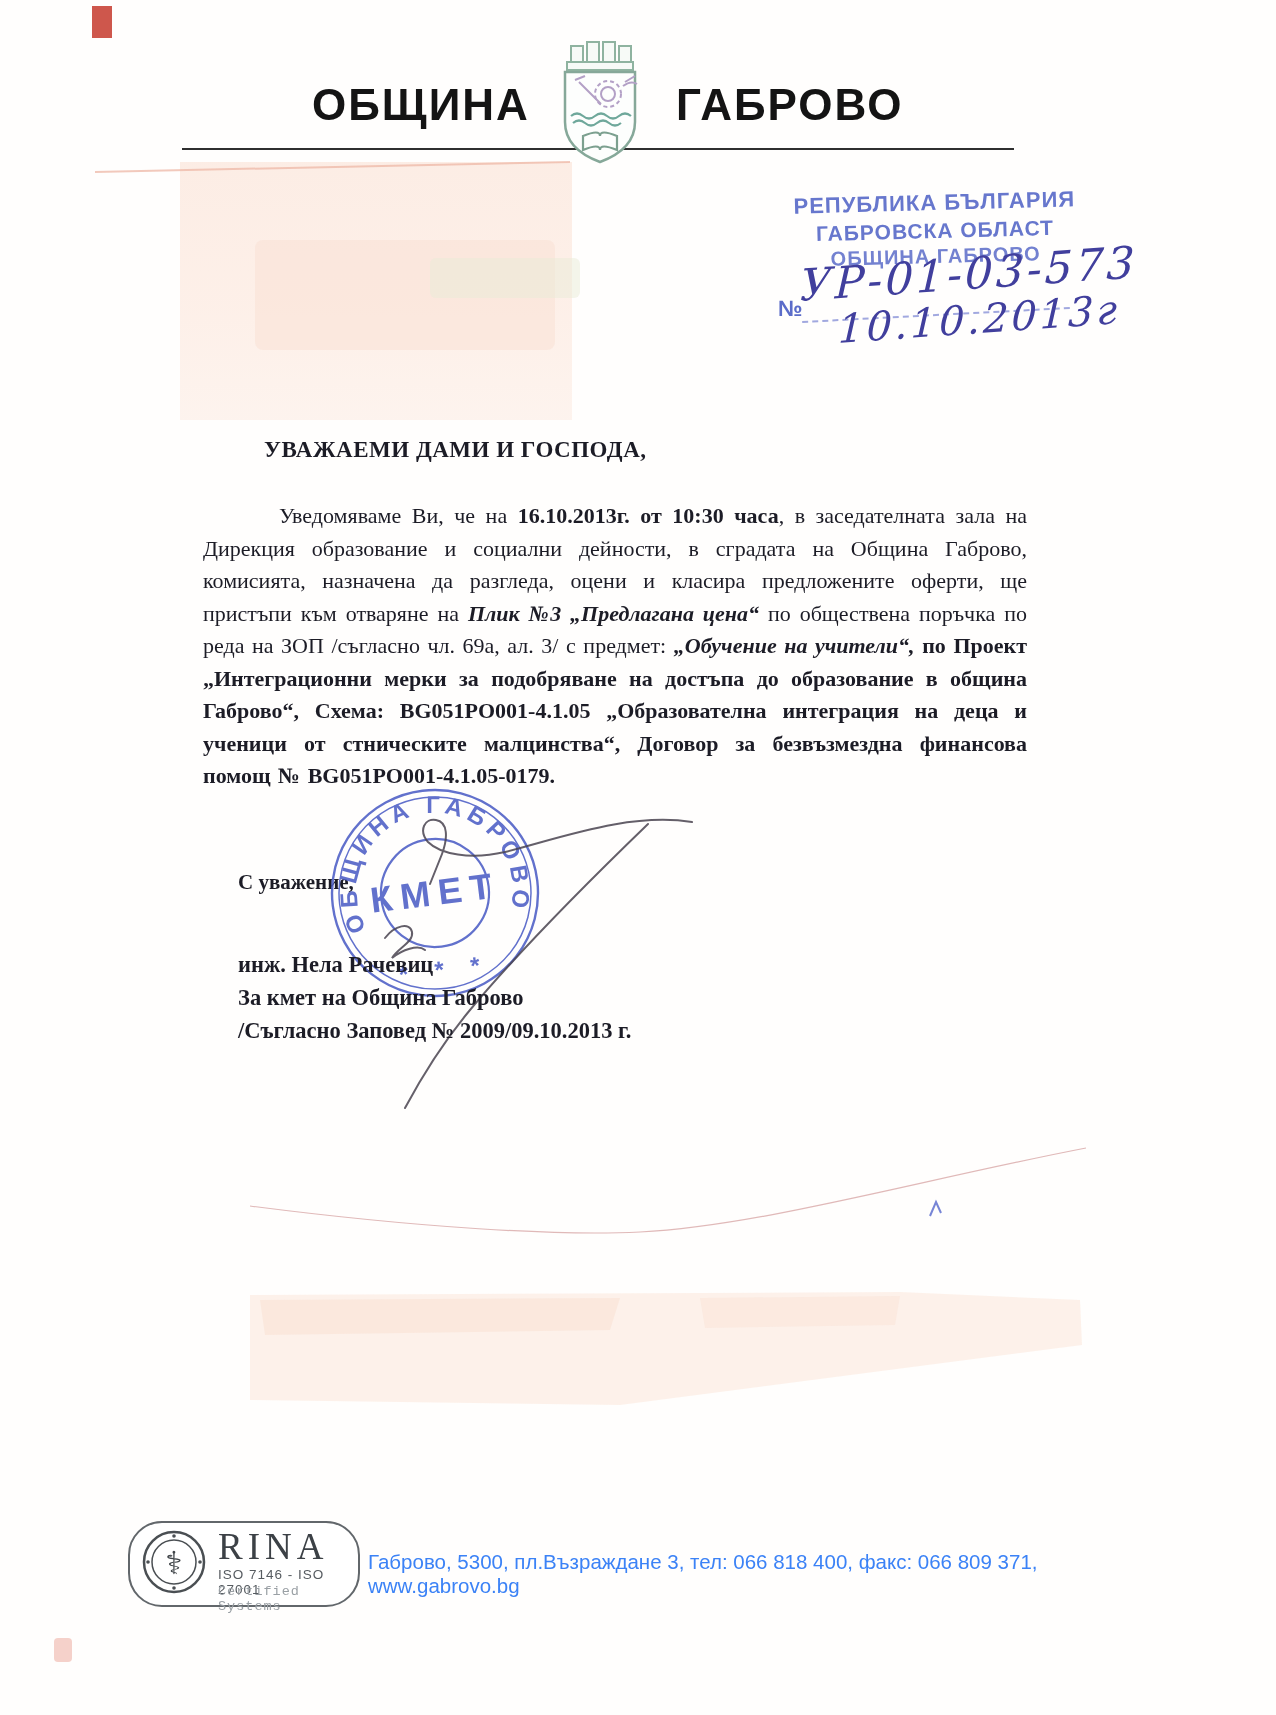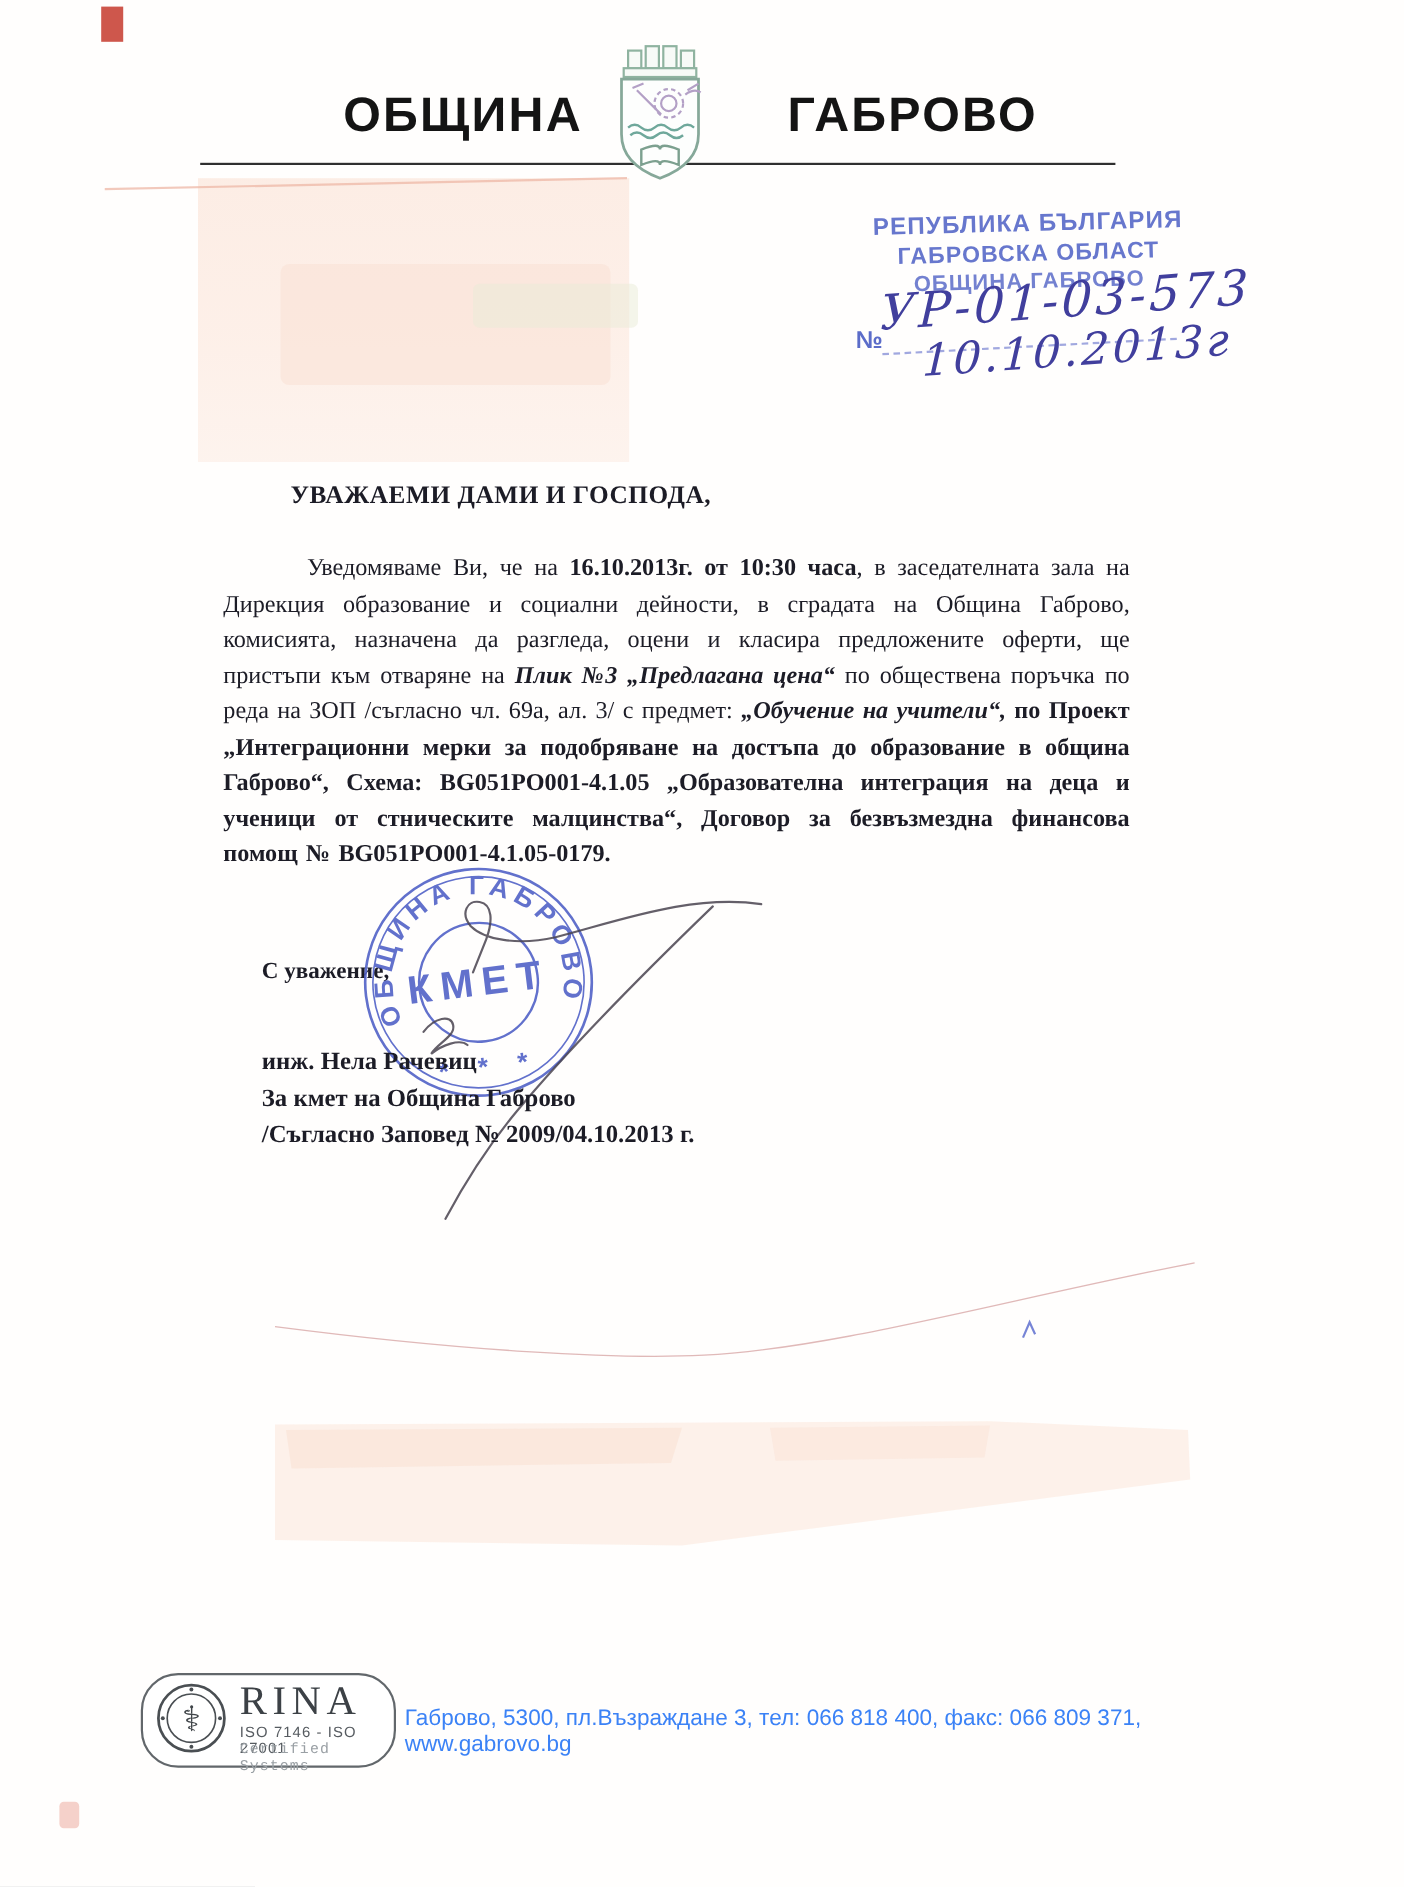--- a/index.html
+++ b/index.html
@@ -7,21 +7,21 @@
     position:relative;width:1276px;height:1715px;margin:0 auto;
     background:#fffefd;overflow:hidden;
     font-family:"Liberation Serif",serif;color:#1c1c26;
   }
   
   .org-name{
     position:absolute;font-family:"Liberation Sans",sans-serif;
     font-weight:bold;font-size:44px;letter-spacing:2px;color:#141414;
   }
   #org-left{left:312px;top:80px;}
-  #org-right{left:676px;top:80px;margin-left:40px;}
+  #org-right{left:676px;top:80px;}
   #header-rule{position:absolute;left:182px;top:148px;width:832px;height:2px;background:#2f2f2f;}
   #coat-of-arms{position:absolute;left:545px;top:36px;width:110px;height:132px;}
   
   .bleed{position:absolute;pointer-events:none;}
   #bleed-top{
     left:180px;top:162px;width:392px;height:258px;
     background:linear-gradient(180deg,#fcebe2 0%,#fdeee6 55%,#fdf2ec 100%);
     opacity:.9;
   }
   #bleed-top-smudge1{left:255px;top:240px;width:300px;height:110px;background:#f8ddd0;opacity:.45;border-radius:8px;}
@@ -168,21 +168,21 @@
     <g stroke="#4a4450" stroke-width="2" fill="none" opacity=".85" stroke-linecap="round">
       <path d="M362,42 C300,32 230,58 175,72 C140,80 110,74 98,62 C88,50 95,38 106,40 C118,42 118,58 112,74 L100,104"></path>
       <path d="M318,44 C260,100 190,170 140,230 C110,266 90,300 75,328"></path>
       <path d="M55,158 C65,145 80,142 82,152 C84,162 68,168 62,178 C72,170 88,164 95,170"></path>
     </g>
   </svg>
 
   <div id="signature-block">
     <div>инж. Нела Рачевиц</div>
     <div>За кмет на Община Габрово</div>
-    <div>/Съгласно Заповед  № 2009/04.10.2013  г.</div>
+    <div>/Съгласно Заповед  № 2009/09.10.2013  г.</div>
   </div>
 
   <svg id="crease" viewBox="0 0 900 120">
     <path d="M30,76 C200,98 340,106 420,102 C540,96 700,50 866,18" stroke="#cc8a8a" stroke-width="1.2" fill="none" opacity=".6"></path>
     <path d="M710,86 l6,-14 l5,11" stroke="#5566cc" stroke-width="2" fill="none" opacity=".8"></path>
   </svg>
 
   <div id="rina-box">
     <svg id="rina-emblem" viewBox="0 0 64 64">
       <circle cx="32" cy="32" r="30" fill="none" stroke="#4a4f53" stroke-width="2.5"></circle>

